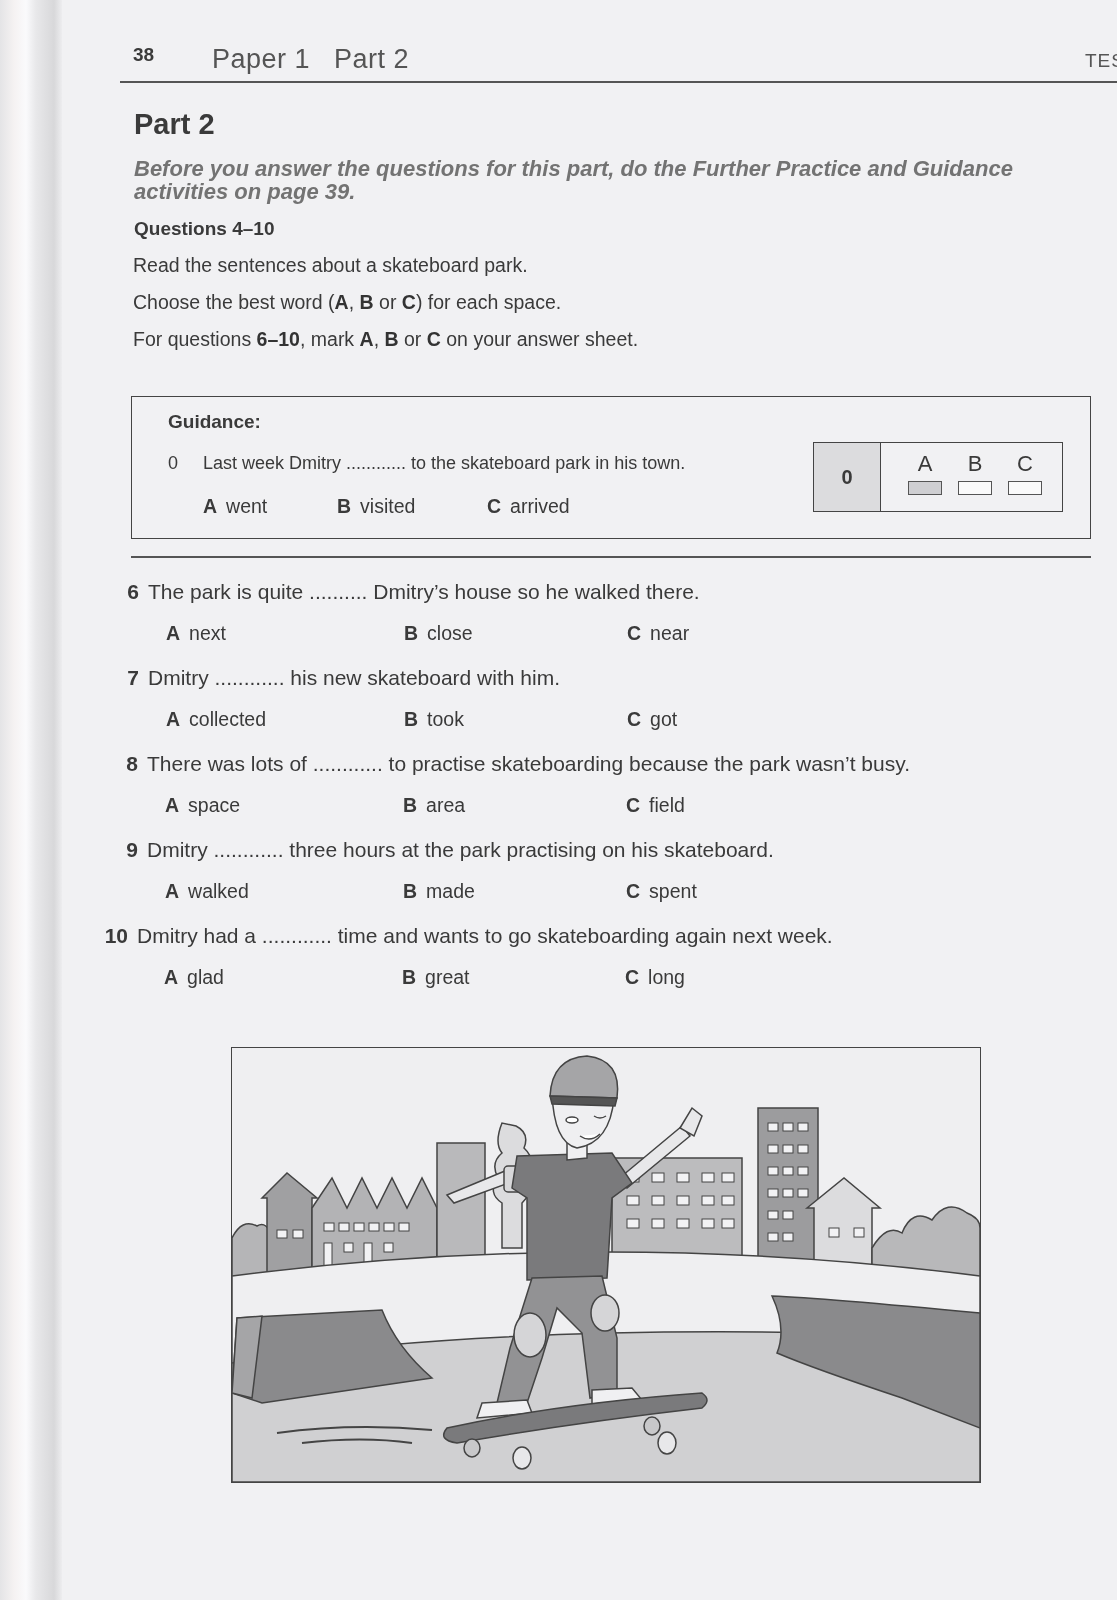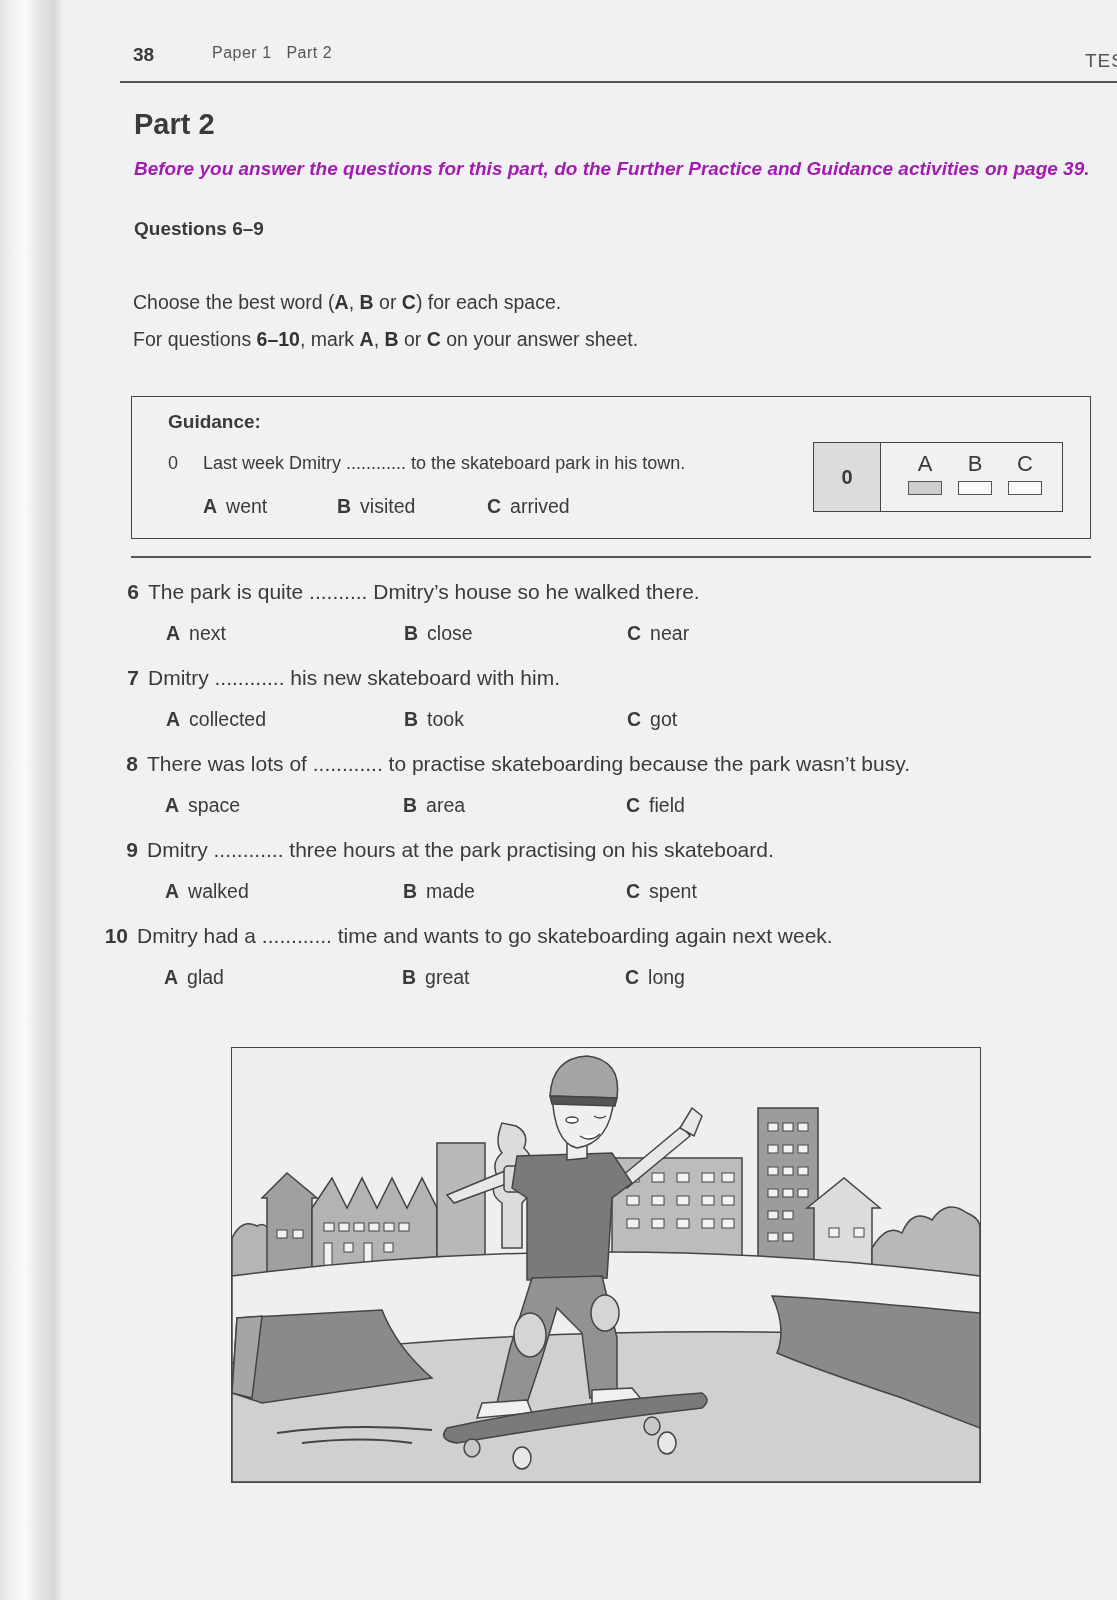--- a/index.html
+++ b/index.html
@@ -11,26 +11,26 @@
     position: relative;
   }
   .binding {
     position: absolute; left: 0; top: 0; width: 62px; height: 1600px;
     background: linear-gradient(to right, #e4e4e6 0px, #f5f2f2 14px, #fafafc 26px, #e8e8ea 36px, #d8d8da 54px, #ededef 62px);
   }
   .page { position: absolute; left: 0; top: 0; width: 1117px; height: 1600px; }
 
   .running-head { position: absolute; top: 40px; left: 133px; right: 0; height: 30px; }
   .page-num { position: absolute; left: 0; top: 4px; font-size: 19px; font-weight: bold; color: #3a3a3a; }
-  .section-label { position: absolute; left: 79px; top: 4px; font-size: 16px; color: #555; letter-spacing: 0.5px; }
+  .section-label { position: absolute; left: 79px; top: 4px; font-size: 27px; color: #555; letter-spacing: 0.5px; }
   .test-label { position: absolute; right: 0; top: 10px; font-size: 19px; color: #555; letter-spacing: 1px; width: 32px; overflow: hidden; white-space: nowrap; }
   .head-rule { position: absolute; left: 120px; top: 81px; right: 0; height: 2px; background: #555; }
 
   .part-title { position: absolute; left: 134px; top: 108px; font-size: 29px; font-weight: bold; color: #3a3a3a; }
-  .instruction { position: absolute; left: 134px; top: 157px; width: 960px; font-size: 19px; font-style: italic; font-weight: bold; color: #a21caf; line-height: 23px; }
+  .instruction { position: absolute; left: 134px; top: 157px; width: 960px; font-size: 22px; font-style: italic; font-weight: bold; color: #737373; line-height: 23px; }
   .q-range { position: absolute; left: 134px; top: 218px; font-size: 19px; font-weight: bold; color: #3a3a3a; }
   .rubric { position: absolute; left: 133px; font-size: 19.5px; color: #3a3a3a; }
   .rubric b { color: #333; }
 
   .example-box { position: absolute; left: 131px; top: 396px; width: 960px; height: 143px; border: 1.5px solid #444; box-sizing: border-box; }
   .example-label { position: absolute; left: 36px; top: 14px; font-size: 19px; font-weight: bold; color: #3a3a3a; }
   .example-q { position: absolute; left: 36px; top: 56px; font-size: 18px; color: #3a3a3a; white-space: nowrap; }
   .example-q .qn { display: inline-block; width: 35px; }
   .opts { position: absolute; font-size: 19.5px; color: #3a3a3a; white-space: nowrap; }
   .opt { position: absolute; top: 0; white-space: nowrap; }
@@ -62,22 +62,23 @@
 
   <div class="running-head">
     <span class="page-num">38</span>
     <span class="section-label" style="white-space:pre">Paper 1   Part 2</span>
     <span class="test-label">TES</span>
   </div>
   <div class="head-rule"></div>
 
   <div class="part-title">Part 2</div>
   <div class="instruction">Before you answer the questions for this part, do the Further Practice and Guidance activities on page 39.</div>
-  <div class="q-range">Questions 6–9</div>
-
+  <div class="q-range">Questions 4–10</div>
+
+  <div class="rubric" style="top:254px">Read the sentences about a skateboard park.</div>
   <div class="rubric" style="top:291px"><span>Choose the best word (</span><b>A</b><span>, </span><b>B</b><span> or </span><b>C</b><span>) for each space.</span></div>
   <div class="rubric" style="top:328px"><span>For questions </span><b>6–10</b><span>, mark </span><b>A</b><span>, </span><b>B</b><span> or </span><b>C</b><span> on your answer sheet.</span></div>
 
   <div class="example-box">
     <div class="example-label">Guidance:</div>
     <div class="example-q">
       <span class="qn">0</span><span>Last week Dmitry ............ to the skateboard park in his town.</span>
     </div>
     <div class="opts" style="left:71px; top:98px;">
       <span class="opt" style="left:0"><span class="letter">A</span><span>went</span></span>

